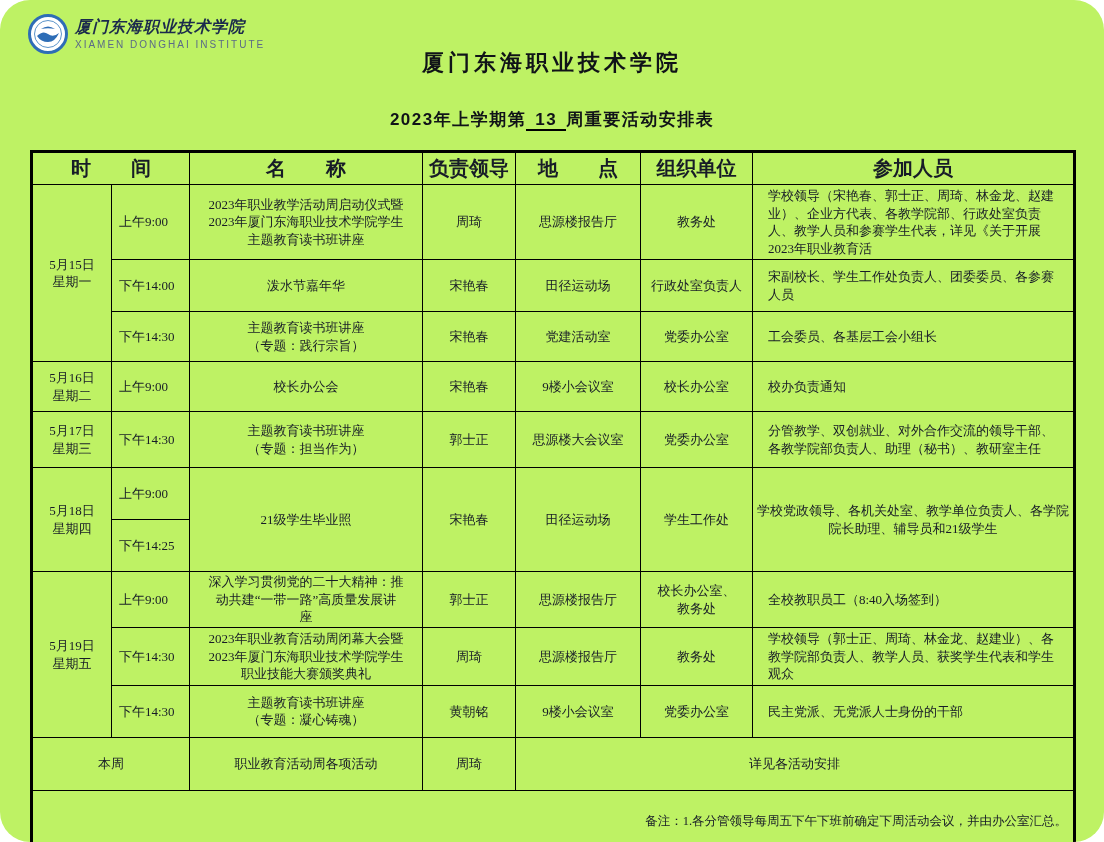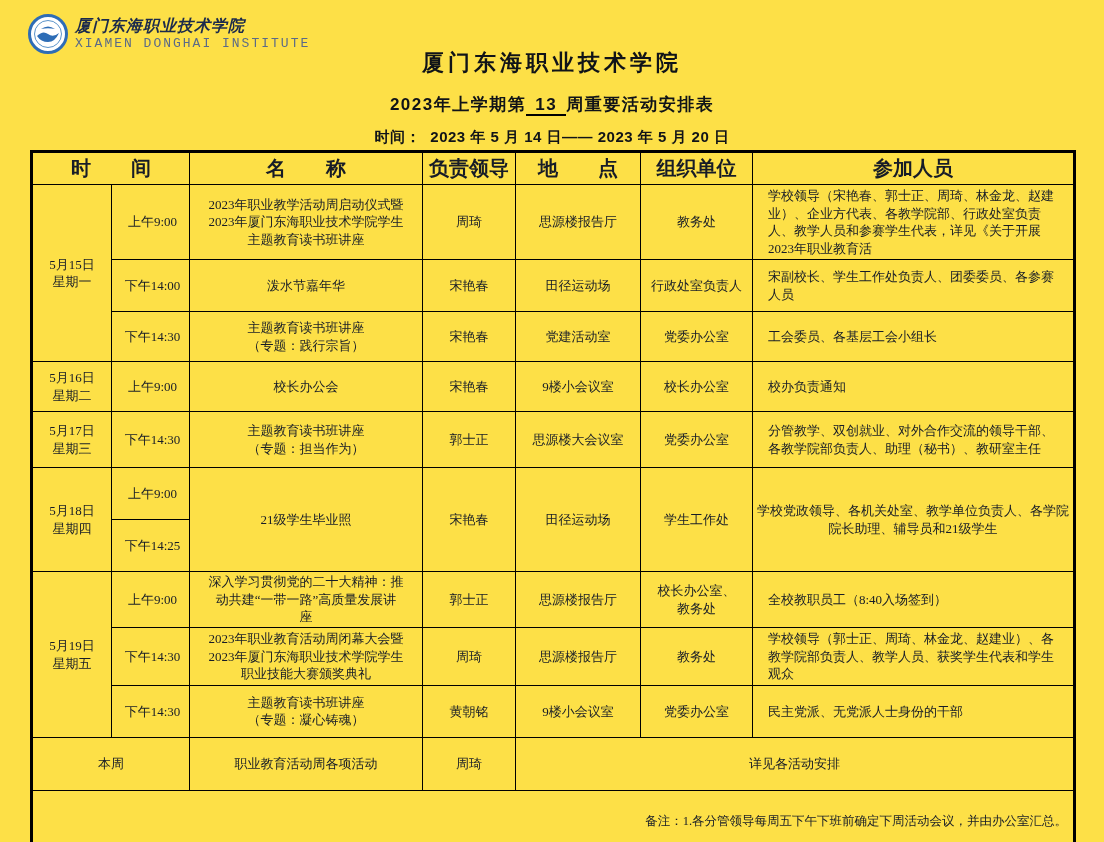--- a/index.html
+++ b/index.html
@@ -3,59 +3,59 @@
 <meta charset="utf-8">
 <style>
   * { box-sizing: border-box; }
   html, body { margin: 0; padding: 0; }
   body {
     width: 1104px; height: 842px;
     background: #ffffff;
     font-family: "Liberation Serif", "DejaVu Serif", serif;
     color: #151a24;
   }
-  .page { position: relative; width: 1104px; height: 842px; background: #fde047; overflow: hidden; }
+  .page { position: relative; width: 1104px; height: 842px; background: #bef264; overflow: hidden; border-radius: 30px; }
 
   
   .logo { position: absolute; left: 28px; top: 14px; display: flex; align-items: center; gap: 7px; }
   .logo-emblem { width: 40px; height: 40px; display: block; }
   .logo-text { display: flex; flex-direction: column; line-height: 1.1; }
   .logo-cn {
     font-family: "Liberation Serif", serif;
     font-weight: bold; font-style: italic;
     font-size: 16px; letter-spacing: 1px; color: #1b2a4c;
   }
   .logo-en {
-    font-family: Liberation Mono, monospace;
-    font-size: 13px; letter-spacing: 2px; color: #5a6a88; margin-top: 3px;
+    font-family: Liberation Sans, sans-serif;
+    font-size: 10px; letter-spacing: 2px; color: #5a6a88; margin-top: 3px;
   }
 
   
   .heading-block { text-align: center; font-family: "Liberation Sans", "DejaVu Sans", sans-serif; font-weight: bold; color: #101318; }
   .main-title { padding-top: 48px; font-size: 22px; letter-spacing: 4px; }
-  .sub-title { margin-top: 15px; font-size: 17px; letter-spacing: 1.5px; }
+  .sub-title { margin-top: 30px; font-size: 17px; letter-spacing: 1.5px; }
   .sub-title .wk { border-bottom: 2px solid #000; padding: 0 9px; }
   .time-line { margin-top: 12px; font-size: 15px; letter-spacing: 0.5px; white-space: pre; }
 
   
   table.tbl {
     position: absolute; left: 30px; top: 150px;
     width: 1046px; border-collapse: collapse; table-layout: fixed;
     border: 3px solid #000;
     font-size: 13px; color: #171c27;
   }
   .tbl th, .tbl td {
     border: 1.5px solid #000;
     vertical-align: middle; text-align: center;
     white-space: pre-line; line-height: 1.35;
     padding: 1px 3px; overflow: hidden;
   }
   .tbl th { font-size: 20px; font-weight: bold; padding: 2px; }
   .tbl td.left { text-align: left; padding: 2px 15px; }
-  .tbl td.time { text-align: center; padding-left: 7px; }
+  .tbl td.time { text-align: left; padding-left: 7px; }
   .rh28 { height: 28px; } .rh50 { height: 50px; } .rh52 { height: 52px; }
   .rh53 { height: 53px; } .rh55 { height: 55px; } .rh56 { height: 56px; }
   .rh62 { height: 62px; } .rh65 { height: 65px; }
 
   td.notes-cell { text-align: left; vertical-align: top; font-size: 12.5px; padding: 5px 6px 2px 6px; }
   .note-line1 { padding-left: 2px; text-align: right; }
 </style>
 </head>
 <body>
 
@@ -71,21 +71,20 @@
     </svg>
     <div class="logo-text">
       <span class="logo-cn">厦门东海职业技术学院</span>
       <span class="logo-en">XIAMEN  DONGHAI  INSTITUTE</span>
     </div>
   </div>
 
   <div class="heading-block">
     <div class="main-title">厦门东海职业技术学院</div>
     <div class="sub-title"><span>2023年上学期第</span><span class="wk">13</span><span>周重要活动安排表</span></div>
-    <div class="time-line">时间：  2023 年 5 月 14 日—— 2023 年 5 月 20 日</div>
   </div>
 
   <table class="tbl">
     <colgroup>
       <col style="width:80px">
         <col style="width:78px">
         <col style="width:233px">
       <col style="width:93px">
         <col style="width:125px">
         <col style="width:112px">

